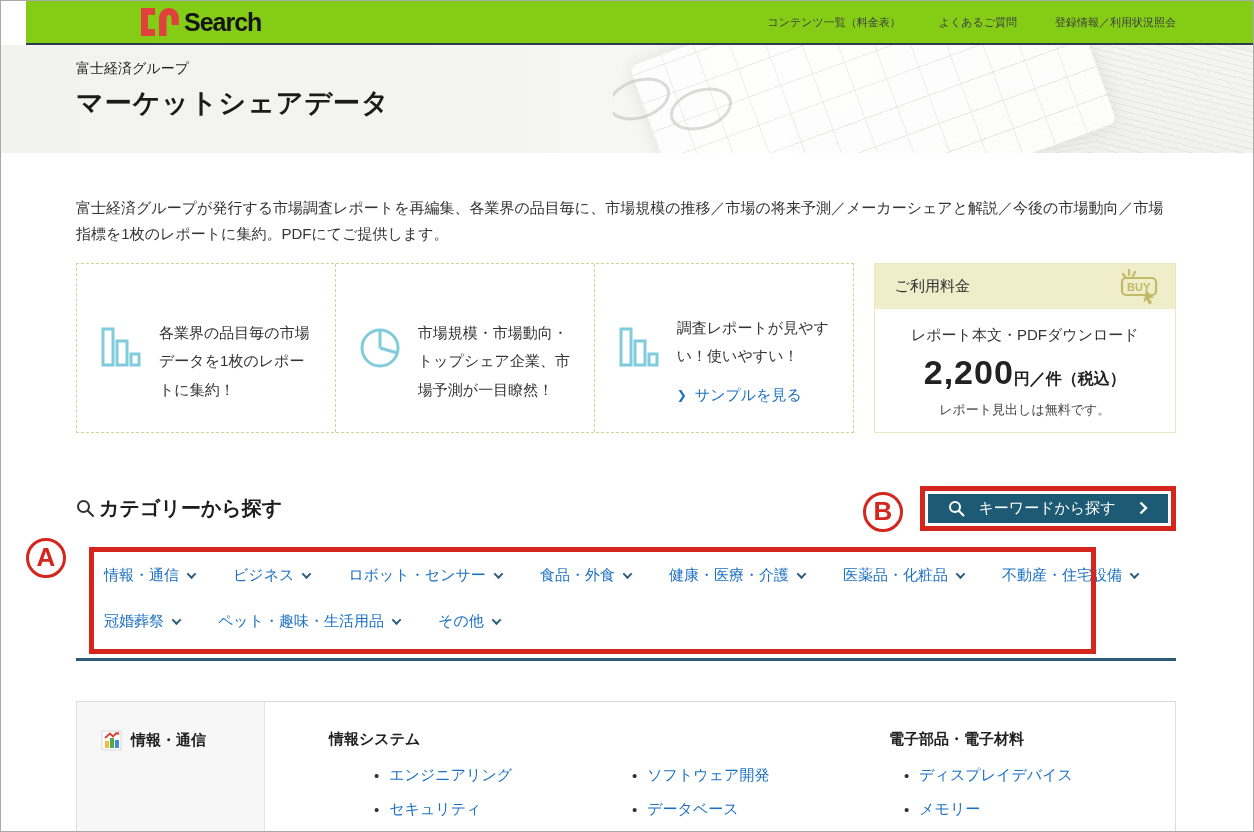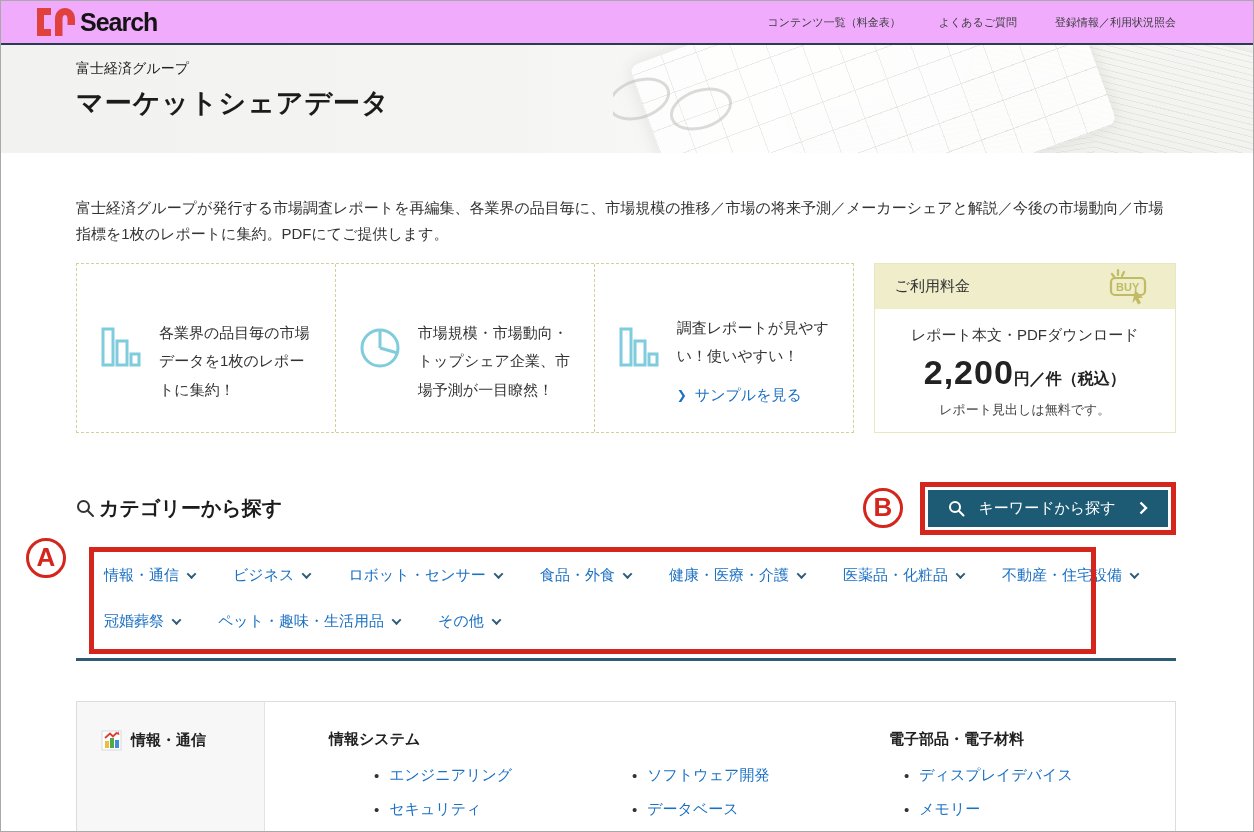--- a/index.html
+++ b/index.html
@@ -2,21 +2,21 @@
 <html><head>
 <meta charset="utf-8">
 <style>
   * { margin:0; padding:0; box-sizing:border-box; }
   html,body { width:1254px; height:832px; background:#fff; }
   body { font-family:"Liberation Sans","DejaVu Sans",sans-serif; overflow:hidden; }
   .page { width:1254px; height:832px; border:1px solid #a9a9a9; background:#fff; position:relative; overflow:hidden; }
 
   
   .topbar { height:44px; display:flex; align-items:center; justify-content:space-between;
-            padding:0 77px 0 34px; background:#f0abfc; border-bottom:2px solid #2c3c4e; }
+            padding:0 77px 0 113px; background:#84cc16; border-bottom:2px solid #2c3c4e;margin-left:25px; }
   .logo { display:flex; align-items:center; gap:3px; cursor:pointer; }
   .logo-word { font-size:25px; font-weight:bold; color:#141414; letter-spacing:-1px; }
   .topnav { display:flex; gap:38px; }
   .topnav a { font-size:11px; color:#3c3c3c; text-decoration:none; cursor:pointer; }
 
   
   .hero { height:108px; position:relative; overflow:hidden;
           background:linear-gradient(90deg,#f2f2f1 0%,#f4f4f3 40%,#fafaf9 62%,#f3f3f1 100%); }
   .hero-photo { position:absolute; right:0; top:0; width:640px; height:108px; overflow:hidden; }
   .ph-keyboard { position:absolute; left:40px; top:-60px; width:440px; height:220px; border-radius:10px;
@@ -51,33 +51,33 @@
   .feature { flex:1; display:flex; align-items:center; gap:16px; padding:0 16px 0 22px; }
   .feature + .feature { border-left:1px dashed #d5cf9b; }
   .f-icon { flex:0 0 44px; display:flex; justify-content:center; }
   .f-text { font-size:15px; line-height:1.9; color:#333;margin-top:28px; }
   .sample-link { display:inline-flex; align-items:center; color:#1b70c2; font-size:15px;
                  margin-top:10px; text-decoration:none; cursor:pointer; }
   .sample-link::before { content:"\276F"; font-size:12px; margin-right:8px; color:#1b70c2; }
 
   .pricing { width:303px; height:170px; border:1px solid #e9e6c4; background:#fff; }
   .p-head { background:#efedca; height:45px; display:flex; align-items:center;
-            justify-content:space-between; padding:0 23px 0 20px; font-size:15px; color:#333; }
+            justify-content:space-between; padding:0 12px 0 20px; font-size:15px; color:#333; }
   .p-body { text-align:center; padding-top:17px; }
   .p-line { font-size:15px; color:#333; }
   .p-price-row { margin-top:8px; color:#222; }
   .p-price { font-size:34px; font-weight:bold; letter-spacing:1px; }
   .p-unit { font-size:16px; font-weight:bold; }
   .p-note { font-size:13px; color:#444; margin-top:9px; }
 
   
   .section-row { margin-top:47px; display:flex; justify-content:space-between; align-items:center; height:57px; }
   .sec-title { display:flex; align-items:center; gap:4px; font-size:20px; font-weight:bold; color:#1c1c1c; }
   .kw-wrap { position:relative; border:5px solid #d4261c; padding:3px; }
-  .kw-btn { width:240px; height:37px; background:#1d5a74; border:none; color:#fff; font-size:15px;
+  .kw-btn { width:240px; height:29px; background:#1d5a74; border:none; color:#fff; font-size:15px;
             display:flex; align-items:center; justify-content:center; gap:13px; cursor:pointer;
             font-family:inherit; }
   .kw-btn .chev-r { margin-left:10px; display:flex; }
   .circle-note { width:40px; height:40px; border:3px solid #d4261c; border-radius:50%;
             color:#d4261c; font-weight:bold; font-size:26px; display:flex; align-items:center;
             justify-content:center; background:transparent; }
   .circle-b { position:absolute; left:-62px; top:1px; }
 
   
   .cat-area { margin-top:12px; position:relative; border-bottom:3px solid #2e5a76;

